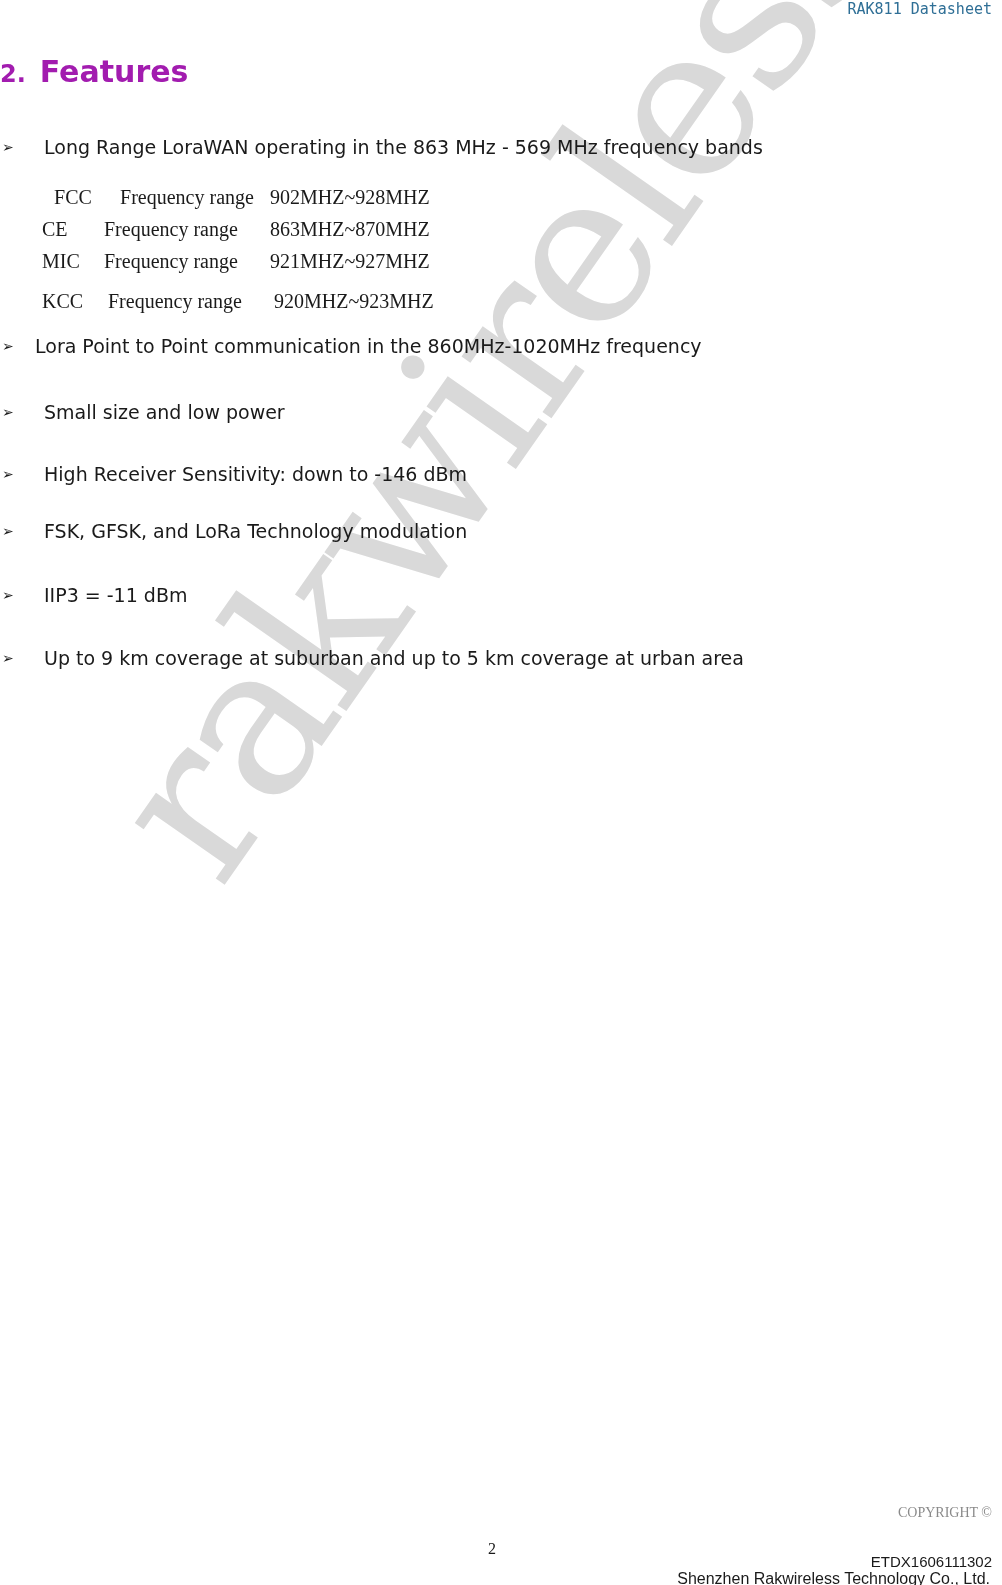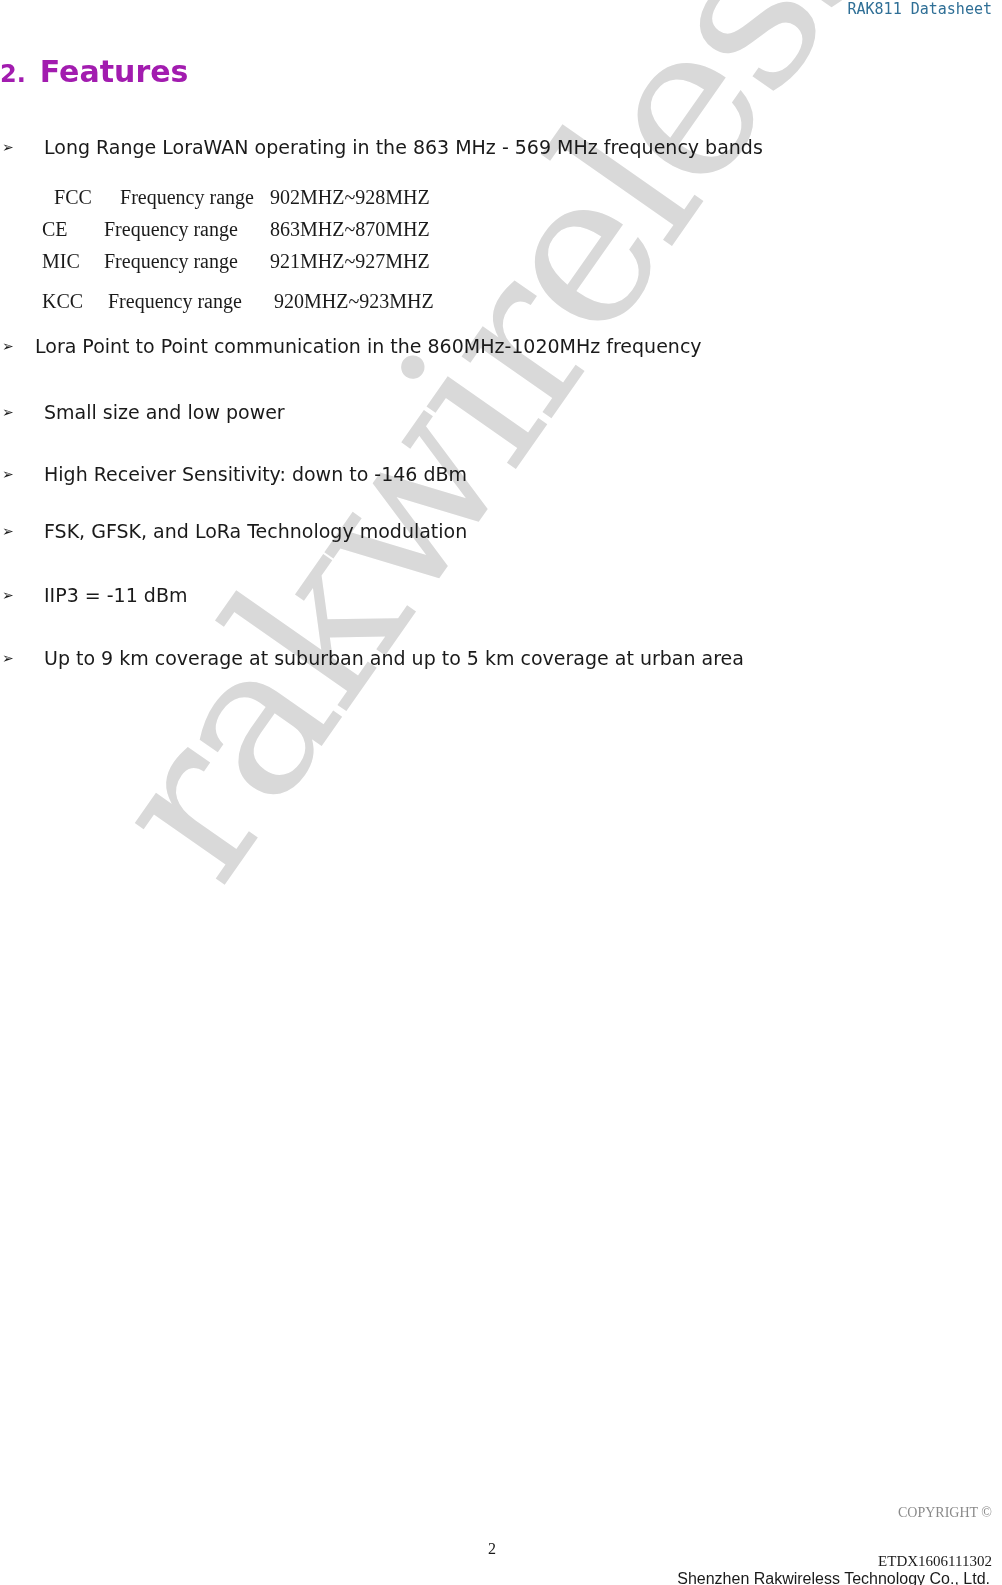--- a/index.html
+++ b/index.html
@@ -46,21 +46,21 @@
   .footer-copy {
     position: absolute; right: 10px; top: 1505px;
     font-family: Liberation Serif, serif; font-size: 14px; color: #8a8a8a;
   }
   .footer-company {
     position: absolute; right: 12px; top: 1527px;
     font-family: Liberation Sans, sans-serif; font-size: 16px; color: #1a1a1a; margin-top: 43px;
   }
   .footer-doc {
     position: absolute; right: 10px; top: 1553px;
-    font-family: Liberation Serif, serif; font-size: 15px; color: #1a1a1a; margin-left: 8px;
+    font-family: Liberation Sans, sans-serif; font-size: 15px; color: #1a1a1a; margin-left: 8px;
   }
   .page-num {
     position: absolute; left: 488px; top: 1540px;
     font-family: "Liberation Serif", serif; font-size: 16px; color: #1a1a1a;
   }
 </style>
 </head>
 <body>
 
 <div class="header-title">RAK811 Datasheet</div>

